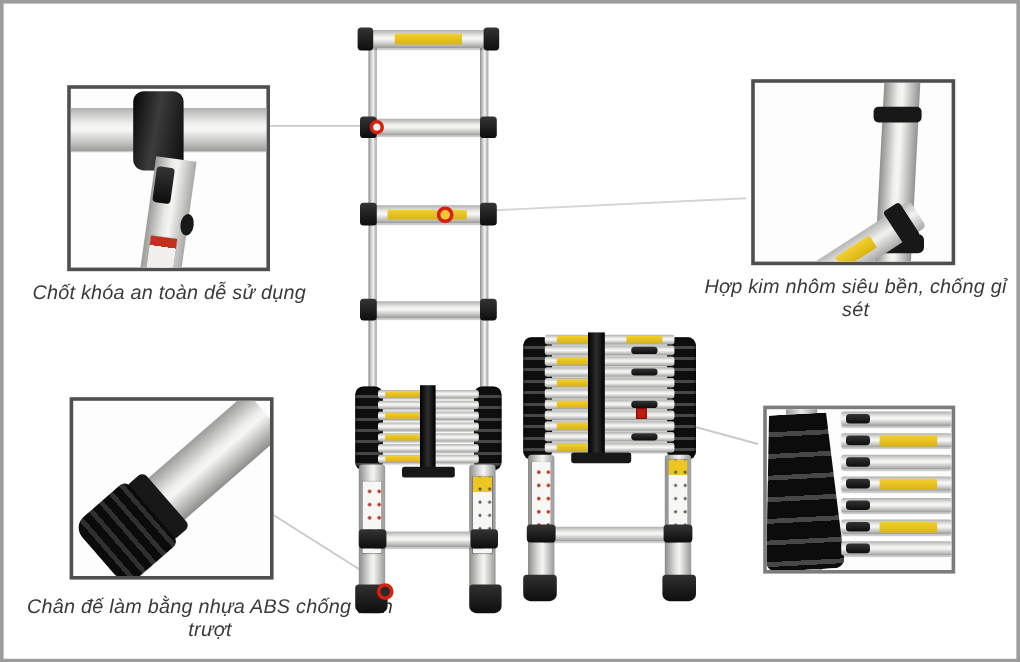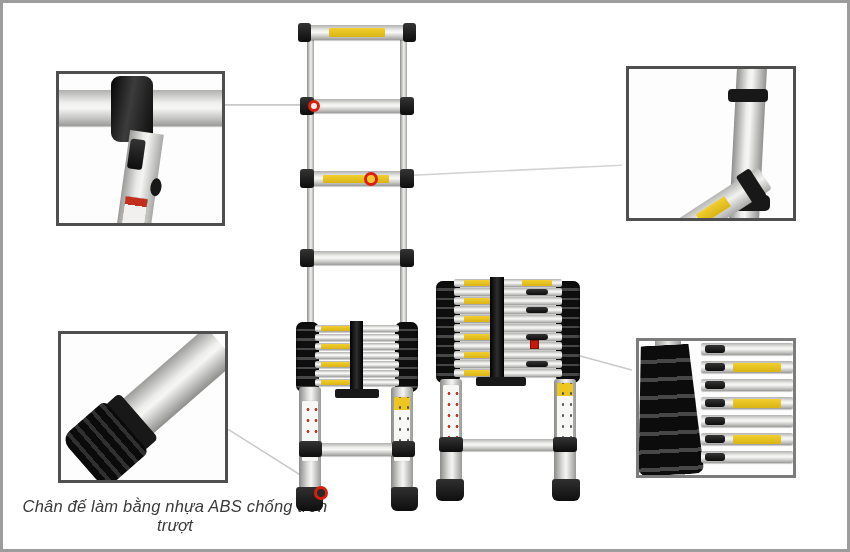--- a/index.html
+++ b/index.html
@@ -56,31 +56,33 @@
 
   <div class="cbox" style="left:53px;top:68px;width:169px;height:155px;">
     <div class="rung" style="left:-4px;top:16px;width:171px;height:36px;border-radius:0;"></div>
     <div class="black" style="left:52px;top:2px;width:42px;height:66px;border-radius:9px;background:linear-gradient(100deg,#050505,#3c3c3c 45%,#0c0c0c);"></div>
     <div style="position:absolute;left:64px;top:58px;width:34px;height:100px;transform:rotate(8deg);background:linear-gradient(90deg,#9a9a98,#e9e9e7 40%,#f4f4f2 55%,#a8a8a6);">
       <div class="cap" style="left:2px;top:8px;width:15px;height:30px;"></div>
       <div class="black" style="right:-5px;top:44px;width:11px;height:18px;border-radius:50%;"></div>
       <div style="position:absolute;left:5px;bottom:2px;width:22px;height:32px;background:linear-gradient(180deg,#c2301d 0 8px,#f2f0ee 8px);box-shadow:0 0 1px rgba(0,0,0,.4);"></div>
     </div>
   </div>
+  <div class="caption" style="left:0;top:232px;width:276px;">Chốt khóa an toàn dễ sử dụng</div>
 
   <div class="cbox" style="left:623px;top:63px;width:170px;height:155px;">
     <div style="position:absolute;left:104px;top:-4px;width:30px;height:158px;transform:rotate(3deg);background:linear-gradient(90deg,#8f8f8d,#eeeeec 40%,#f6f6f4 52%,#929290);"></div>
     <div class="black" style="left:99px;top:20px;width:40px;height:13px;border-radius:4px;"></div>
     <div class="black" style="left:97px;top:126px;width:44px;height:16px;border-radius:5px;"></div>
     <div style="position:absolute;left:-16px;top:96px;width:152px;height:26px;transform:rotate(-33deg);transform-origin:100% 50%;background:linear-gradient(180deg,#b6b6b4,#f2f2f0 45%,#a8a8a6);border-radius:4px;">
 
       <div class="ylabel" style="left:74px;top:6px;width:34px;height:12px;"></div>
       <div class="black" style="right:8px;top:-4px;width:16px;height:33px;border-radius:3px;"></div>
     </div>
   </div>
+  <div class="caption" style="left:575px;top:227px;width:270px;">Hợp kim nhôm siêu bền, chống gỉ sét</div>
 
   <div class="cbox" style="left:55px;top:328px;width:170px;height:152px;">
     <div style="position:absolute;left:28px;top:98px;width:175px;height:54px;transform:rotate(-41deg);transform-origin:0 50%;">
       <div style="position:absolute;left:58px;top:4px;width:117px;height:46px;background:linear-gradient(180deg,#9c9c9a,#ededeb 40%,#f6f6f4 52%,#8e8e8c);"></div>
       <div class="black" style="left:46px;top:-3px;width:20px;height:60px;border-radius:5px;"></div>
       <div style="position:absolute;left:-8px;top:-7px;width:58px;height:68px;border-radius:12px 6px 6px 16px;background:repeating-linear-gradient(90deg,#0b0b0b 0 7px,#303030 7px 11px);"></div>
     </div>
   </div>
   <div class="caption" style="left:5px;top:494px;width:334px;">Chân đế làm bằng nhựa ABS chống trơn trượt</div>
 

